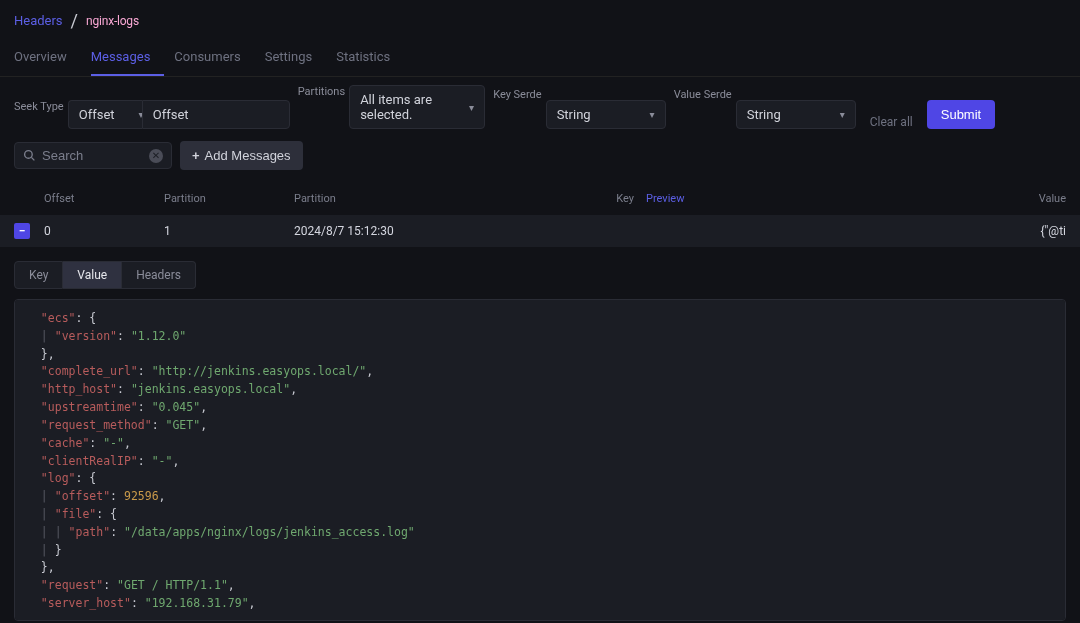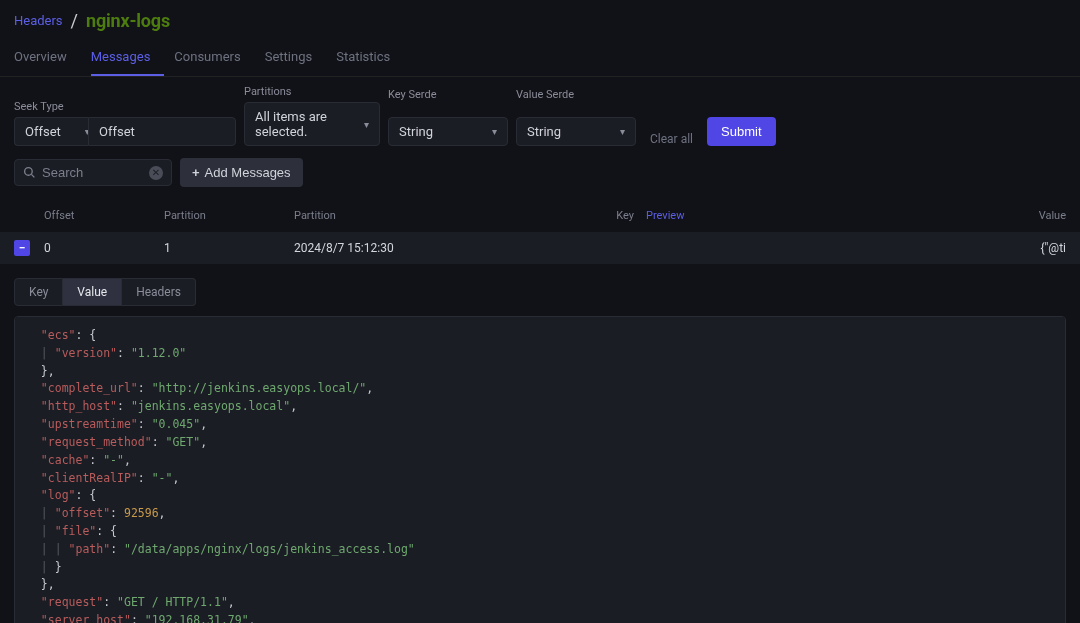--- a/index.html
+++ b/index.html
@@ -13,40 +13,40 @@
     overflow: hidden;
   }
   .header {
     display: flex;
     align-items: center;
     padding: 10px 14px 8px;
     gap: 6px;
   }
   .header .crumb { color: #5c5fe5; font-size: 13px; }
   .header .sep { color: #c7c9d1; font-size: 18px; font-weight: 400; margin: 0 2px; }
-  .header .title { color: #4d7c0f; font-size: 18px; font-weight: 700; letter-spacing: -0.2px; }
+  .header .title { color: #f9a8d4; font-size: 12px; font-weight: 400; letter-spacing: -0.2px; }
 
   .tabs { display: flex; gap: 0; padding: 0 14px; border-bottom: 1px solid #222; }
   .tab {
     padding: 10px 14px 10px 0;
     margin-right: 10px;
     font-size: 13px;
     color: #6e7180;
     cursor: pointer;
   }
   .tab.active { color: #5c5fe5; border-bottom: 2px solid #5c5fe5; }
 
   .filters {
     display: flex;
     align-items: flex-end;
     gap: 8px;
     padding: 8px 14px;
     flex-wrap: wrap;
   }
-  .field { display: flex; flex-direction: column; gap: 4px; }
+  .field { display: flex; gap: 4px; }
   .field-label { font-size: 11px; color: #8a8c99; }
   .select, .input {
     background: #1b1d24;
     border: 1px solid #2a2c35;
     border-radius: 4px;
     color: #d1d3db;
     font-size: 13px;
     padding: 6px 10px;
     display: flex;
     align-items: center;

